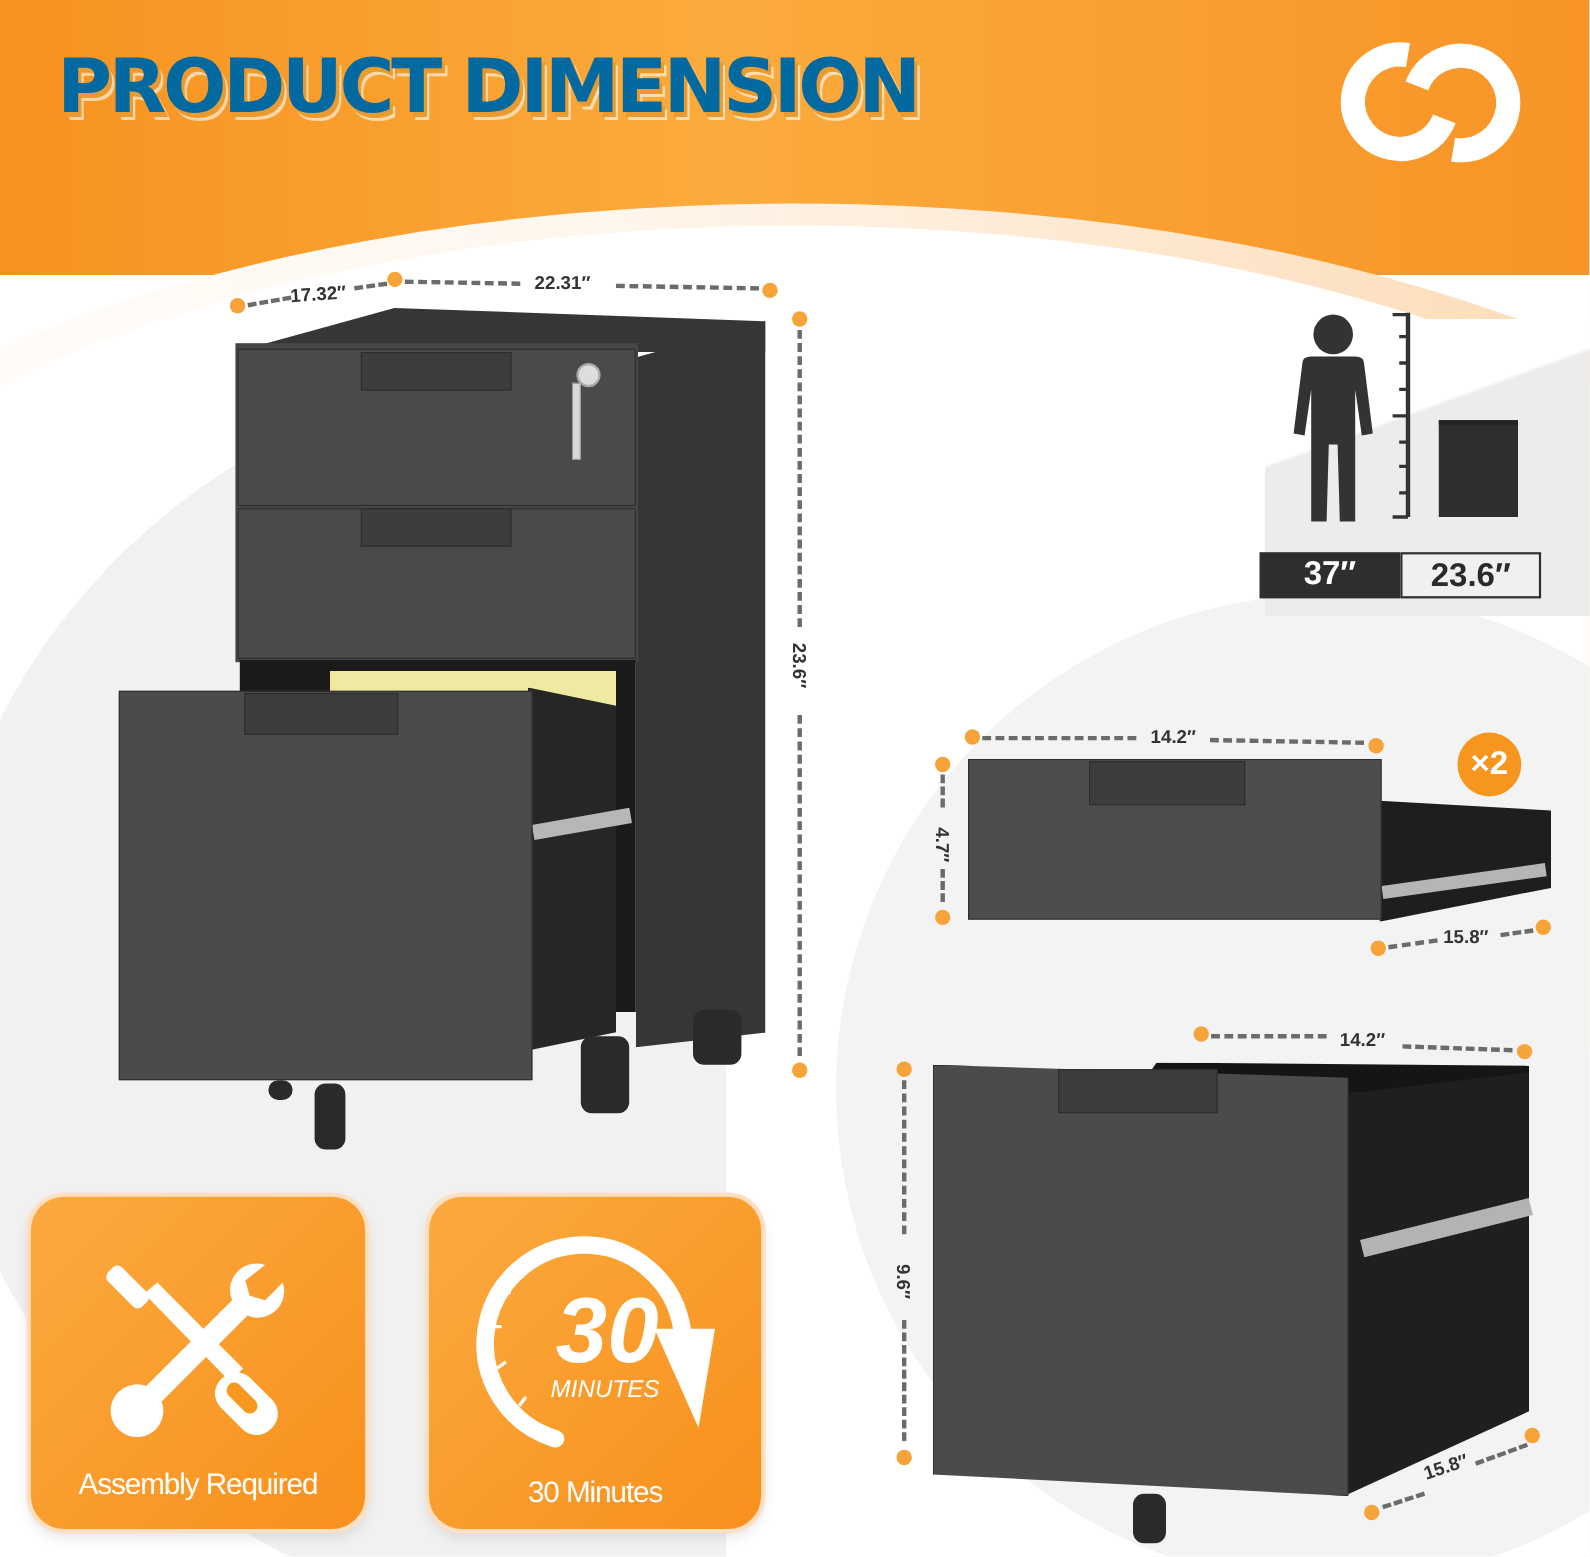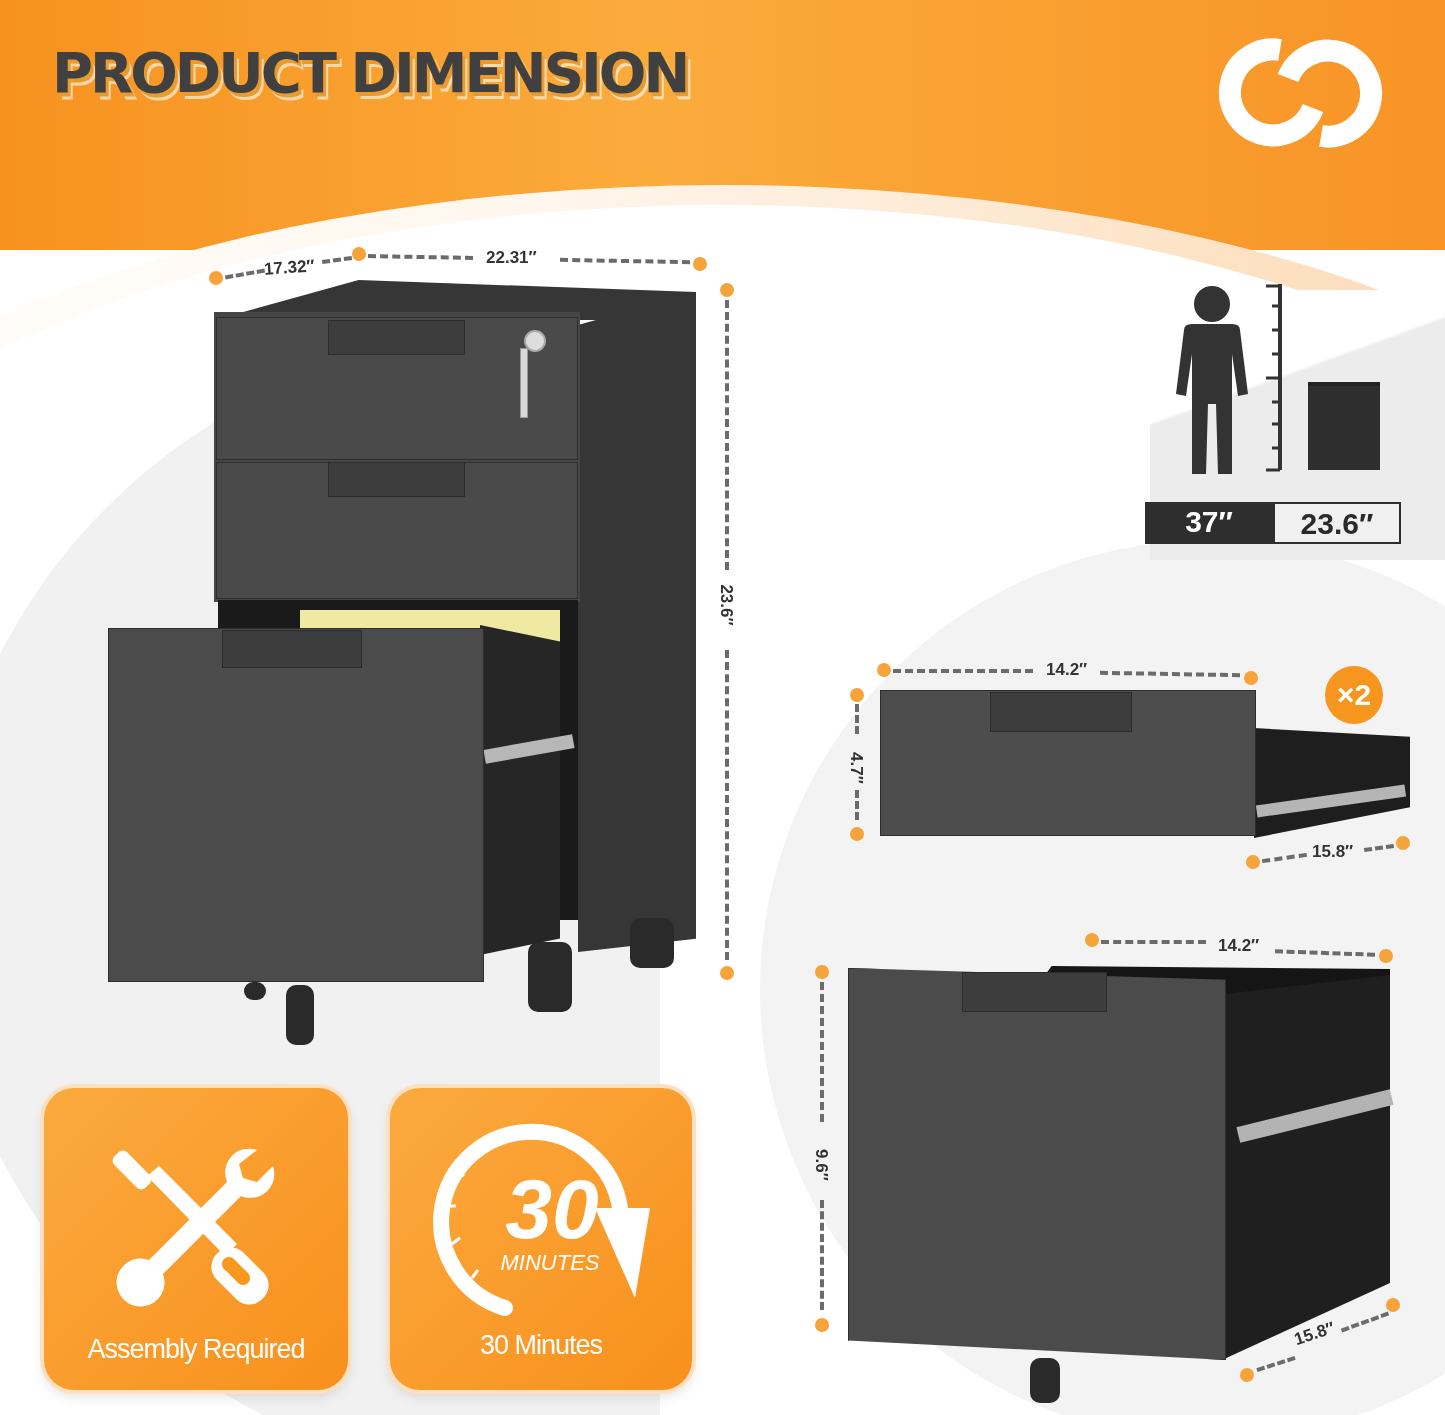--- a/index.html
+++ b/index.html
@@ -5,22 +5,22 @@
   *{box-sizing:border-box;margin:0;padding:0}
   html,body{width:1445px;height:1415px;overflow:hidden;background:#fff}
   body{position:relative;font-family:"Liberation Sans",sans-serif;color:#2a2a2a}
   .abs{position:absolute}
   
   .header{left:0;top:0;width:1445px;height:250px;
     background:linear-gradient(90deg,#f7921f 0%,#fbab3c 45%,#f89426 100%);}
   .header-arc{left:-300px;top:185px;width:2045px;height:900px;border-radius:50%;
     background:linear-gradient(90deg,#ffffff 0%,#fff7ee 40%,#fbd3a6 100%);}
   .header-arc-inner{left:-260px;top:205px;width:1965px;height:900px;border-radius:50%;background:#fff}
-  .title{left:52px;top:40px;font-family:"DejaVu Sans",sans-serif;font-weight:bold;font-size:56px;
-    letter-spacing:-3px;color:#404040;text-shadow:3px 4px 0 #e99b2f,5px 7px 0 rgba(255,255,255,.6)}
+  .title{left:52px;top:40px;font-family:"DejaVu Sans",sans-serif;font-weight:bold;font-size:68px;
+    letter-spacing:-3px;color:#0369a1;text-shadow:3px 4px 0 #e99b2f,5px 7px 0 rgba(255,255,255,.6)}
   
   .swoosh{border-radius:50%;background:#efefef}
   
   .dim-text{font-weight:bold;font-size:17px;color:#333;white-space:nowrap}
   .dot{width:14px;height:14px;border-radius:50%;background:#f6a33a}
   .dash-h{height:0;border-top:4px dashed #6b6b6b}
   .dash-v{width:0;border-left:4px dashed #6b6b6b}
   
   .cab-side{background:#363636}
   .cab-front{background:#464646}
@@ -159,21 +159,21 @@
 <div class="abs drawer" style="left:848px;top:968px;width:378px;height:392px;background:#4b4b4b;clip-path:polygon(0 0,100% 3%,100% 100%,0 95%)"></div>
 <div class="abs handle" style="left:962px;top:972px;width:145px;height:40px"></div>
 <div class="abs wheel" style="left:1030px;top:1358px;width:30px;height:45px"></div>
 
 <div class="abs dot" style="left:1240px;top:1368px"></div>
 <div class="abs dash-h" style="left:1256px;top:1362px;width:40px;transform:rotate(-18deg)"></div>
 <div class="abs dim-text" style="left:1294px;top:1324px;transform:rotate(-18deg)">15.8″</div>
 <div class="abs dash-h" style="left:1340px;top:1320px;width:50px;transform:rotate(-20deg)"></div>
 <div class="abs dot" style="left:1386px;top:1298px"></div>
 
-<div class="abs card" style="left:44px;top:1088px;width:304px;height:302px">
+<div class="abs card" style="left:28px;top:1088px;width:304px;height:302px">
   <svg class="abs" style="left:65px;top:48px" width="175" height="175" viewBox="0 0 175 175">
     <g fill="#fff">
       <rect x="14" y="12" width="18" height="44" rx="6" transform="rotate(-45 23 34)"></rect>
       <polygon points="38,40 50,30 128,108 116,120"></polygon>
       <rect x="112" y="108" width="38" height="64" rx="18" transform="rotate(-45 131 140)"></rect>
       <path d="M148 14 a24 24 0 0 0 -30 32 L40 124 a24 24 0 1 0 14 14 L132 60 a24 24 0 0 0 32 -30 l-16 16 -14 -4 -4 -14 z"></path>
     </g>
     <rect x="120" y="118" width="14" height="34" rx="7" fill="#f9981f" transform="rotate(-45 127 135)"></rect>
   </svg>
   <div class="abs card-label" style="top:246px">Assembly Required</div>
@@ -185,14 +185,14 @@
     <polygon points="165,90 220,90 205,180" fill="#fff"></polygon>
     <g stroke="#fff" stroke-width="3">
         <line x1="26" y1="52" x2="34" y2="58"></line>
         <line x1="16" y1="88" x2="26" y2="88"></line>
         <line x1="22" y1="126" x2="30" y2="120"></line>
         <line x1="42" y1="160" x2="48" y2="152"></line>
       </g>
     <text x="122" y="120" text-anchor="middle" fill="#fff" font-family="Liberation Sans, sans-serif" font-style="italic" font-weight="bold" font-size="84">30</text>
     <text x="120" y="152" text-anchor="middle" fill="#fff" font-family="Liberation Sans, sans-serif" font-style="italic" font-size="22">MINUTES</text>
   </svg>
-  <div class="abs card-label" style="top:242px">30 Minutes</div>
+  <div class="abs card-label" style="top:253px">30 Minutes</div>
 </div>
 
 </body></html>

